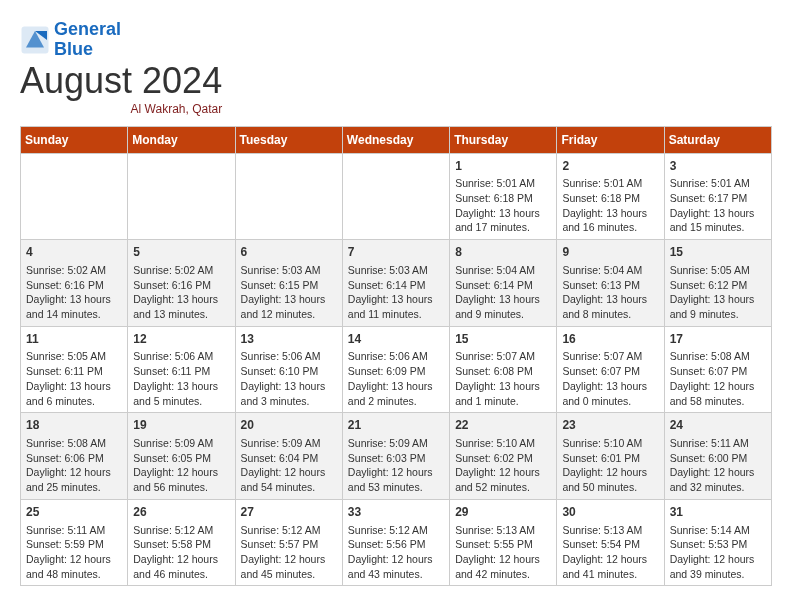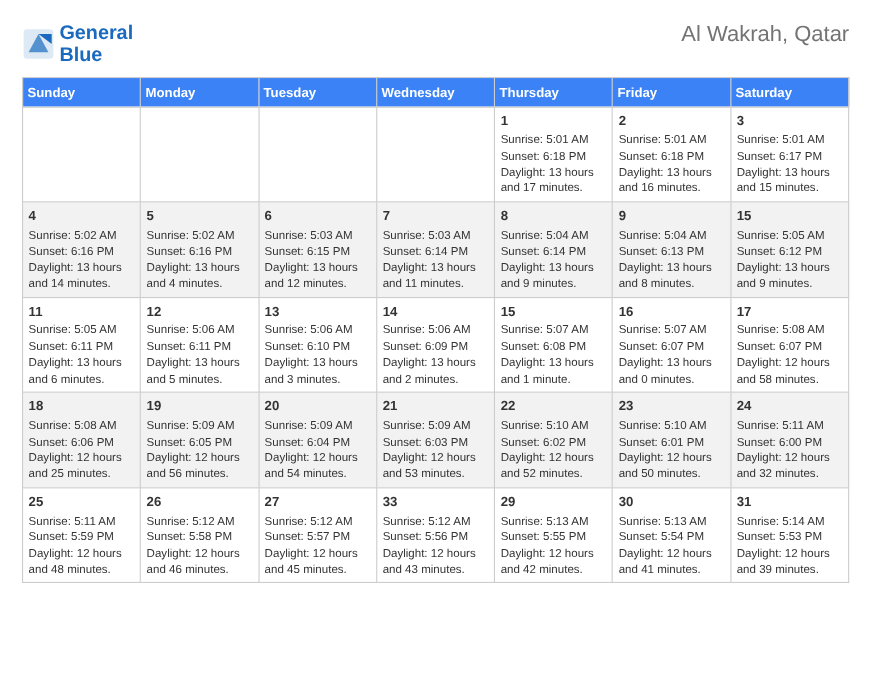--- a/index.html
+++ b/index.html
@@ -8,20 +8,21 @@
       background: #fff;
       width: 792px;
       min-height: 612px;
       padding: 20px;
     }
     .header {
       display: flex;
       justify-content: space-between;
       align-items: flex-start;
       margin-bottom: 10px;
+      flex-direction: column;
     }
     .logo {
       display: flex;
       align-items: center;
       gap: 4px;
     }
     .logo-text {
       font-size: 18px;
       font-weight: bold;
       color: #333;
@@ -36,30 +37,30 @@
     }
     .title-block {
       text-align: right;
     }
     .month-year {
       font-size: 36px;
       font-weight: normal;
       color: #333;
     }
     .location {
-      font-size: 20px;
-      color: #737373;
+      font-size: 12px;
+      color: #7f1d1d;
     }
     table {
       width: 100%;
       border-collapse: collapse;
       font-size: 11px;
     }
     thead tr th {
-      background-color: #3b82f6;
+      background-color: #c2410c;
       color: #fff;
       padding: 6px 4px;
       text-align: left;
       font-size: 12px;
       font-weight: bold;
       border: 1px solid #ccc;
     }
     tbody tr td {
       border: 1px solid #ccc;
       vertical-align: top;
@@ -92,20 +93,21 @@
       <rect x="2" y="2" width="36" height="36" rx="4" fill="#1a6bbf" opacity="0.15"></rect>
       <polygon points="8,30 20,8 32,30" fill="#1a6bbf" opacity="0.7"></polygon>
       <polygon points="20,8 36,20 36,8" fill="#1a6bbf"></polygon>
     </svg>
     <div class="logo-text">
       <div><span>General</span></div>
       <div><span style="color:#1a6bbf">Blue</span></div>
     </div>
   </div>
   <div class="title-block">
+    <div class="month-year">August 2024</div>
     <div class="location">Al Wakrah, Qatar</div>
   </div>
 </div>
 
 <table>
   <thead>
     <tr id="weekday-header">
     <th>Sunday</th>
         <th>Monday</th>
         <th>Tuesday</th>
@@ -149,21 +151,21 @@
           <div>Sunrise: 5:02 AM</div>
           <div>Sunset: 6:16 PM</div>
           <div>Daylight: 13 hours</div>
           <div>and 14 minutes.</div>
         </td>
         <td>
           <span class="day-num">5</span>
           <div>Sunrise: 5:02 AM</div>
           <div>Sunset: 6:16 PM</div>
           <div>Daylight: 13 hours</div>
-          <div>and 4 minutes.</div>
+          <div>and 13 minutes.</div>
         </td>
         <td>
           <span class="day-num">6</span>
           <div>Sunrise: 5:03 AM</div>
           <div>Sunset: 6:15 PM</div>
           <div>Daylight: 13 hours</div>
           <div>and 12 minutes.</div>
         </td>
         <td>
           <span class="day-num">7</span>

